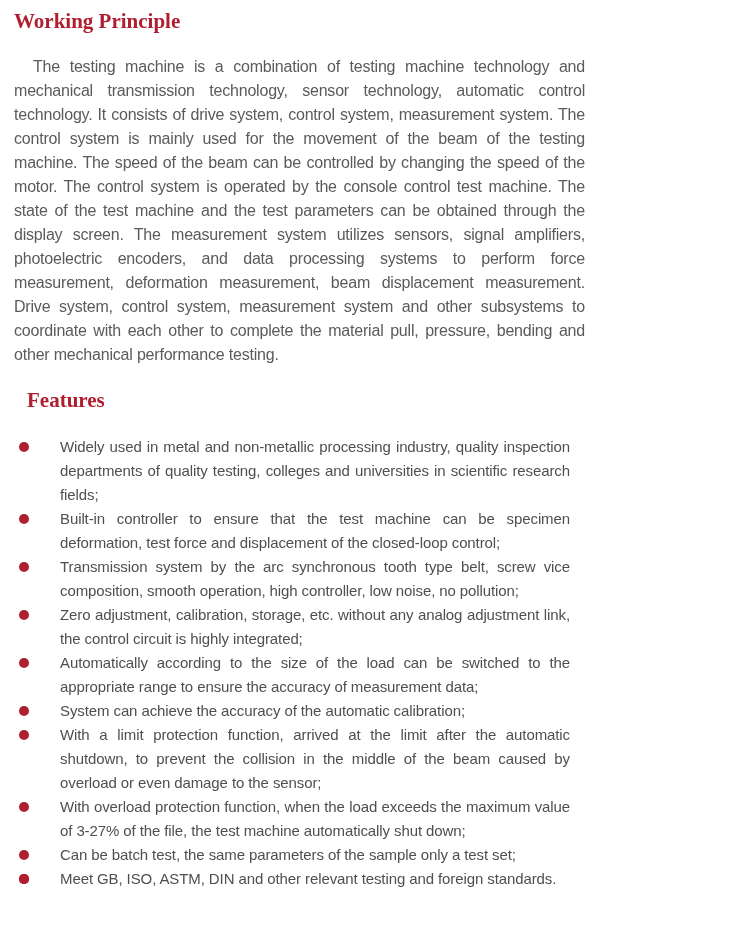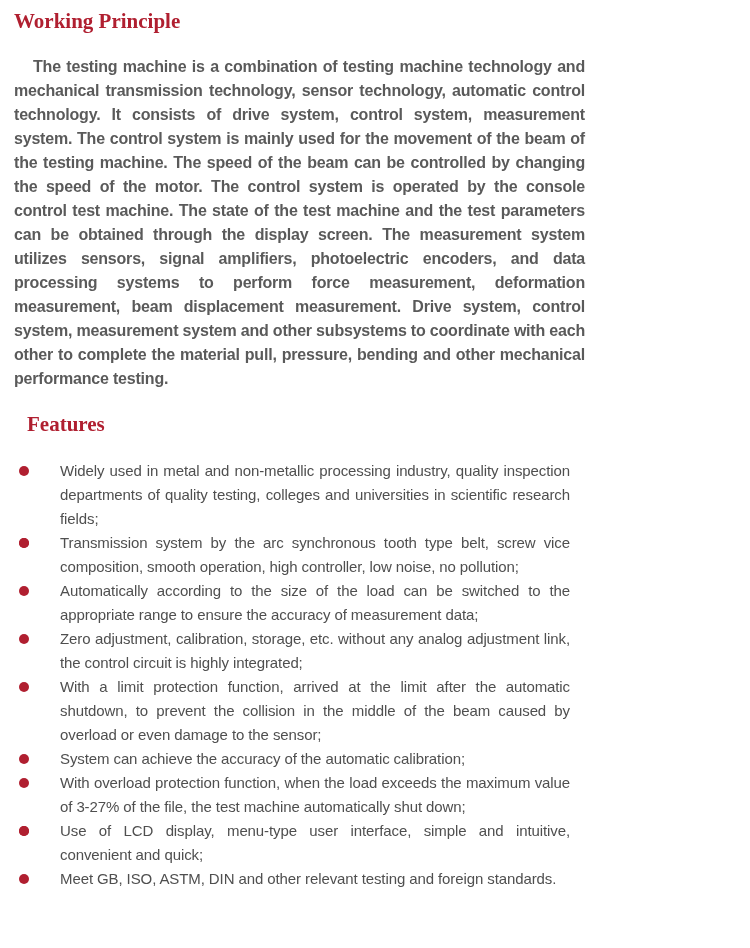--- a/index.html
+++ b/index.html
@@ -28,21 +28,20 @@
   }
   .para {
     font-family: "Liberation Sans", "DejaVu Sans", sans-serif;
     font-size: 16px;
     line-height: 24px;
     letter-spacing: -0.2px;
     color: var(--paragraph-text, #5a5a5a);
     text-align: justify;
     text-indent: 19px;
     margin: 21px 0 0 0;
-    font-weight: bold;
   }
   ul.features-list {
     list-style: none;
     margin: 22px 15px 0 0;
     padding: 0;
   }
   ul.features-list li {
     position: relative;
     padding-left: 46px;
     font-family: "Liberation Sans", "DejaVu Sans", sans-serif;
@@ -73,51 +72,55 @@
 
   <h1 class="section-heading features-heading">Features</h1>
 
   <ul class="features-list">
     <li>
       <span class="bullet"></span>
       <span>Widely used in metal and non-metallic processing industry, quality inspection departments of quality testing, colleges and universities in scientific research fields;</span>
     </li>
     <li>
       <span class="bullet"></span>
+      <span>Built-in controller to ensure that the test machine can be specimen deformation, test force and displacement of the closed-loop control;</span>
     </li>
     <li>
       <span class="bullet"></span>
       <span>Transmission system by the arc synchronous tooth type belt, screw vice composition, smooth operation, high controller, low noise, no pollution;</span>
     </li>
     <li>
       <span class="bullet"></span>
+      <span>Zero adjustment, calibration, storage, etc. without any analog adjustment link, the control circuit is highly integrated;</span>
+    </li>
+    <li>
+      <span class="bullet"></span>
       <span>Automatically according to the size of the load can be switched to the appropriate range to ensure the accuracy of measurement data;</span>
     </li>
     <li>
       <span class="bullet"></span>
-      <span>Zero adjustment, calibration, storage, etc. without any analog adjustment link, the control circuit is highly integrated;</span>
+      <span>System can achieve the accuracy of the automatic calibration;</span>
     </li>
     <li>
       <span class="bullet"></span>
       <span>With a limit protection function, arrived at the limit after the automatic shutdown, to prevent the collision in the middle of the beam caused by overload or even damage to the sensor;</span>
     </li>
     <li>
       <span class="bullet"></span>
-      <span>System can achieve the accuracy of the automatic calibration;</span>
+      <span>With overload protection function, when the load exceeds the maximum value of 3-27% of the file, the test machine automatically shut down;</span>
     </li>
     <li>
       <span class="bullet"></span>
-      <span>With overload protection function, when the load exceeds the maximum value of 3-27% of the file, the test machine automatically shut down;</span>
+      <span>Can be batch test, the same parameters of the sample only a test set;</span>
     </li>
     <li>
       <span class="bullet"></span>
     </li>
     <li>
       <span class="bullet"></span>
-      <span>Use of LCD display, menu-type user interface, simple and intuitive, convenient and quick;</span>
     </li>
     <li>
       <span class="bullet"></span>
       <span>Meet GB, ISO, ASTM, DIN and other relevant testing and foreign standards.</span>
     </li>
   </ul>
 
 </div>
 
 </body></html>

